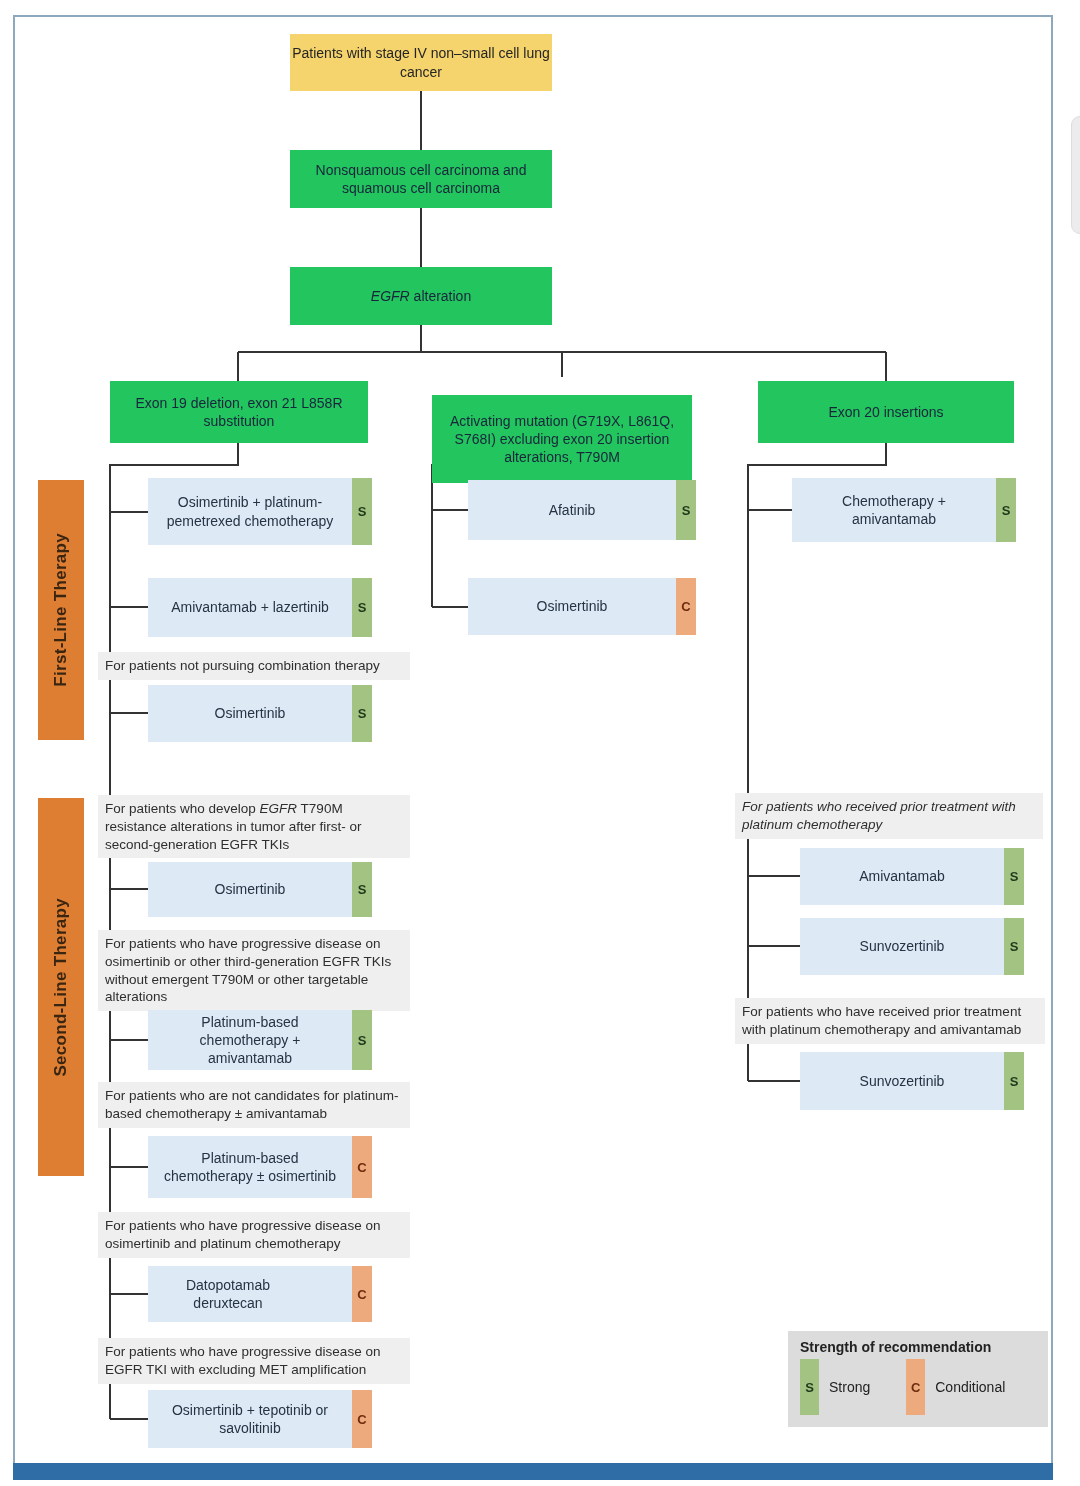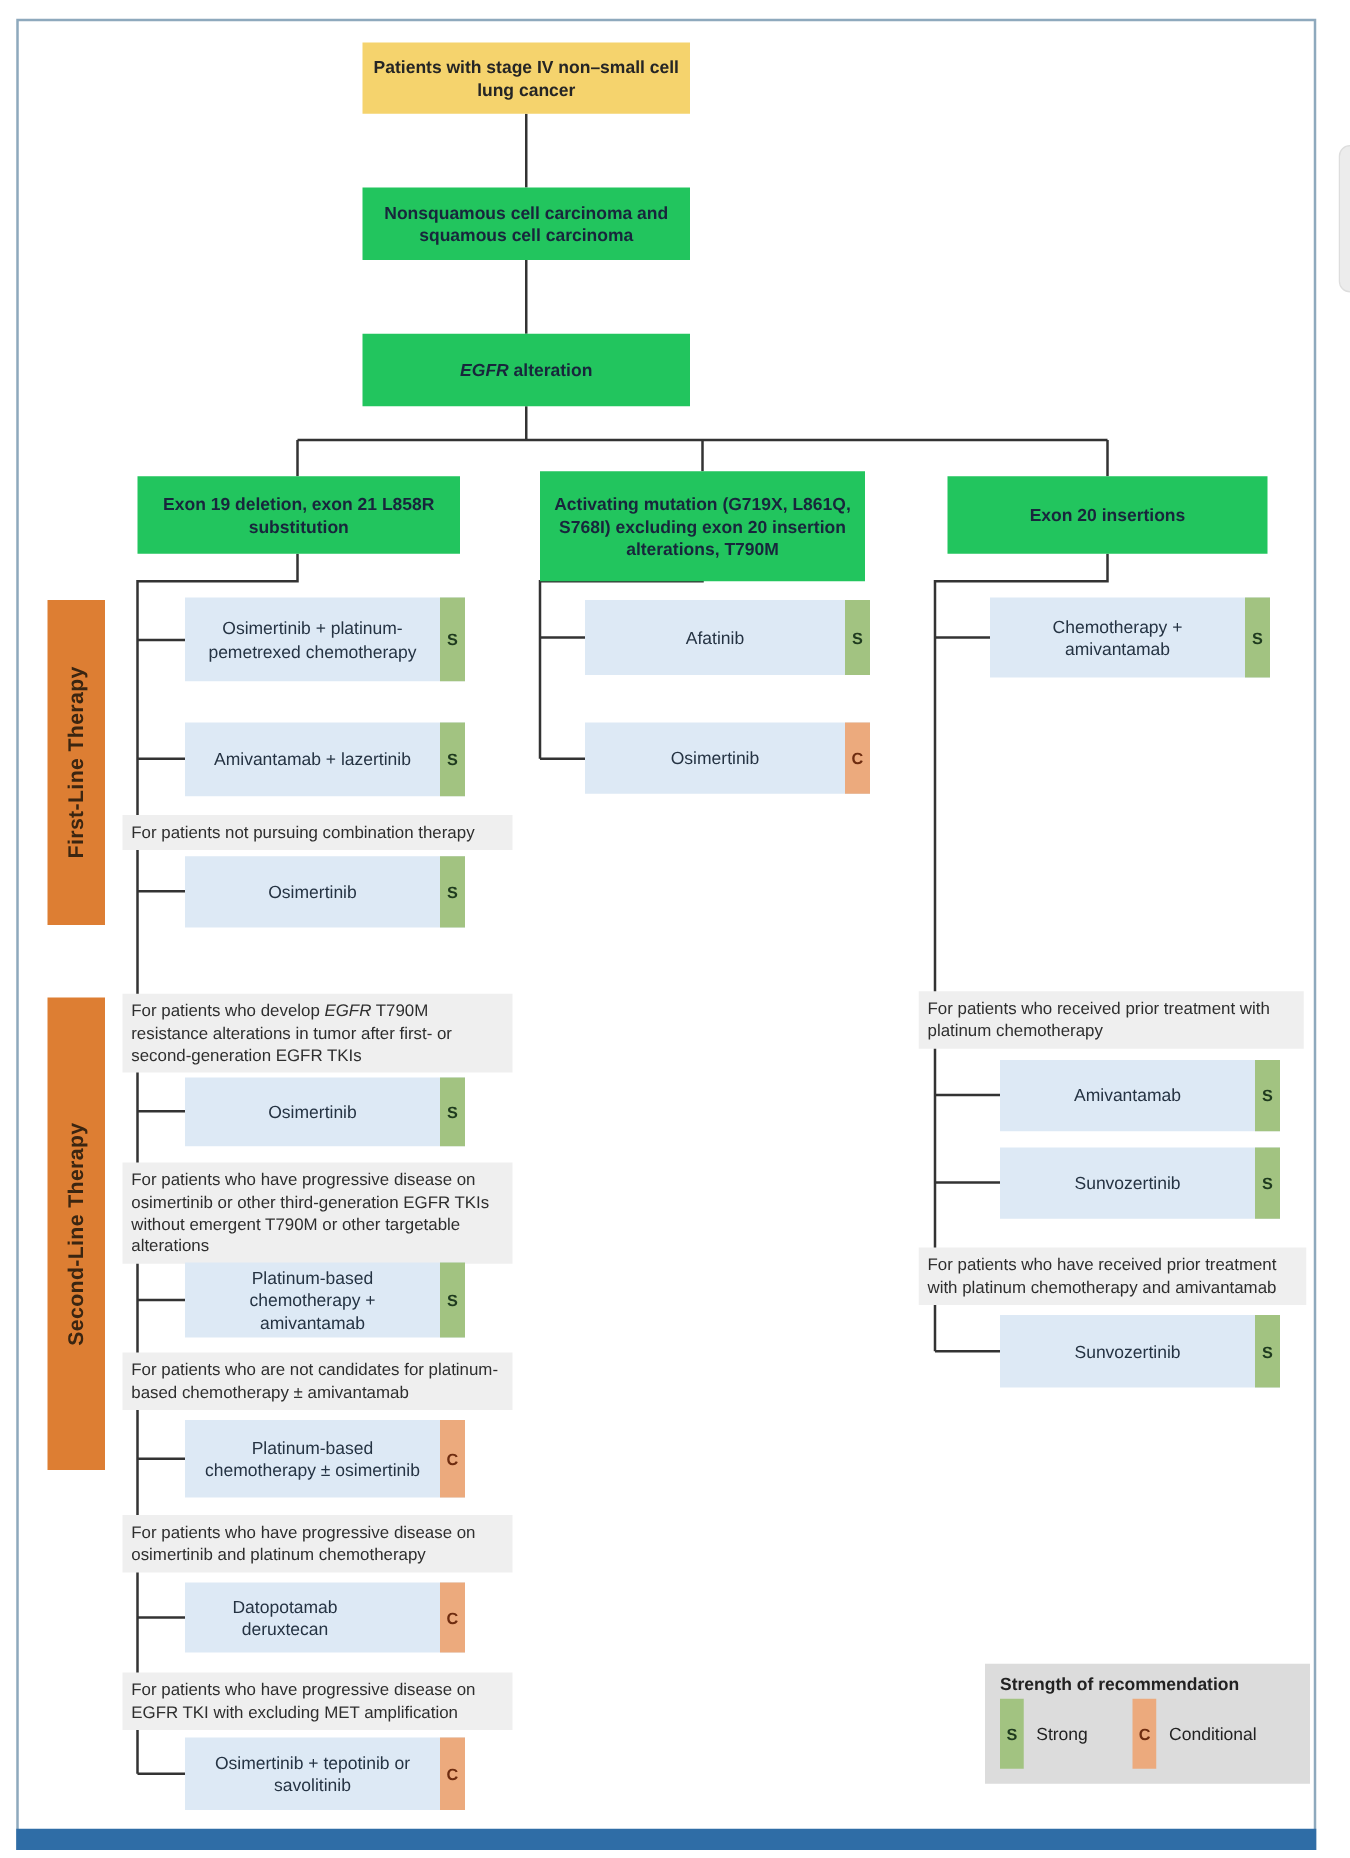--- a/index.html
+++ b/index.html
@@ -2,21 +2,21 @@
 <html><head>
 <meta charset="utf-8">
 <style>
   html,body{margin:0;padding:0;background:#ffffff;}
   body{font-family:"Liberation Sans","DejaVu Sans",sans-serif;}
   .canvas{position:relative;width:1080px;height:1486px;background:#ffffff;overflow:hidden;}
   .frame{position:absolute;left:13px;top:15px;width:1040px;height:1465px;border:2px solid #8ea9bd;box-sizing:border-box;}
   .footer-bar{position:absolute;left:13px;top:1463px;width:1040px;height:17px;background:#2f6da6;}
   .scroll-thumb{position:absolute;left:1071px;top:116px;width:18px;height:116px;border-radius:9px;background:#ececec;border:1px solid #dddddd;}
   svg.connectors{position:absolute;left:0;top:0;z-index:1;}
-  .box{position:absolute;z-index:2;display:flex;align-items:center;justify-content:center;text-align:center;box-sizing:border-box;font-size:14px;line-height:1.3;color:#1d2a3a;font-weight:bold;}
+  .box{position:absolute;z-index:2;display:flex;align-items:center;justify-content:center;text-align:center;box-sizing:border-box;font-size:14px;line-height:1.3;color:#1d2a3a;}
   .box-yellow{background:#f5d36d;color:#252525;}
   .box-blue{background:#22c55e;color:#18263c;}
   .treat{position:absolute;z-index:2;display:flex;box-sizing:border-box;background:#dde9f5;}
   .treat-label{flex:1;display:flex;align-items:center;justify-content:center;text-align:center;font-size:14px;line-height:1.3;color:#253343;padding:4px 8px;}
   .tag{width:20px;display:flex;align-items:center;justify-content:center;font-weight:bold;font-size:13px;}
   .tag-s{background:#a2c381;color:#1e3a1e;}
   .tag-c{background:#ecaa7d;color:#6e2c10;}
   .note{position:absolute;z-index:2;background:#efefef;font-size:13.5px;line-height:1.32;color:#2e2e2e;padding:5px 7px;box-sizing:border-box;}
   .sidebar{position:absolute;z-index:2;background:#dd7e33;display:flex;align-items:center;justify-content:center;}
   .sidebar span{writing-mode:vertical-rl;transform:rotate(180deg);font-weight:bold;font-size:17px;color:#3a2511;white-space:nowrap;letter-spacing:.3px;}
@@ -73,21 +73,21 @@
   <div class="box box-blue" style="left:290px;top:150px;width:262px;height:58px;">
     <span>Nonsquamous cell carcinoma and squamous cell carcinoma</span>
   </div>
   <div class="box box-blue" style="left:290px;top:267px;width:262px;height:58px;">
     <span><span class="gene">EGFR</span><span> alteration</span></span>
   </div>
 
   <div class="box box-blue" style="left:110px;top:381px;width:258px;height:62px;padding:2px 14px;">
     <span>Exon 19 deletion, exon 21 L858R substitution</span>
   </div>
-  <div class="box box-blue" style="left:432px;top:377px;width:260px;height:88px;padding:2px 8px;">
+  <div class="box box-blue" style="left:432px;top:395px;width:260px;height:88px;padding:2px 8px;">
     <span>Activating mutation (G719X, L861Q, S768I) excluding exon 20 insertion alterations, T790M</span>
   </div>
   <div class="box box-blue" style="left:758px;top:381px;width:256px;height:62px;">
     <span>Exon 20 insertions</span>
   </div>
 
   <div class="sidebar" style="left:38px;top:480px;width:46px;height:260px;">
     <span>First-Line Therapy</span>
   </div>
   <div class="sidebar" style="left:38px;top:798px;width:46px;height:378px;">
@@ -140,21 +140,21 @@
   </div>
   <div class="treat" style="left:468px;top:578px;width:228px;height:57px;">
     <div class="treat-label">Osimertinib</div>
     <div class="tag tag-c">C</div>
   </div>
 
   <div class="treat" style="left:792px;top:478px;width:224px;height:64px;justify-content:space-between;">
     <div class="treat-label">Chemotherapy + amivantamab</div>
     <div class="tag tag-s">S</div>
   </div>
-  <div class="note" style="left:735px;top:793px;width:308px;">For patients who received prior treatment with platinum chemotherapy</div>
+  <div class="note" style="left:735px;top:793px;width:308px;font-style:italic;">For patients who received prior treatment with platinum chemotherapy</div>
   <div class="treat" style="left:800px;top:848px;width:224px;height:57px;">
     <div class="treat-label">Amivantamab</div>
     <div class="tag tag-s">S</div>
   </div>
   <div class="treat" style="left:800px;top:918px;width:224px;height:57px;">
     <div class="treat-label">Sunvozertinib</div>
     <div class="tag tag-s">S</div>
   </div>
   <div class="note" style="left:735px;top:998px;width:310px;">For patients who have received prior treatment with platinum chemotherapy and amivantamab</div>
   <div class="treat" style="left:800px;top:1052px;width:224px;height:58px;">

